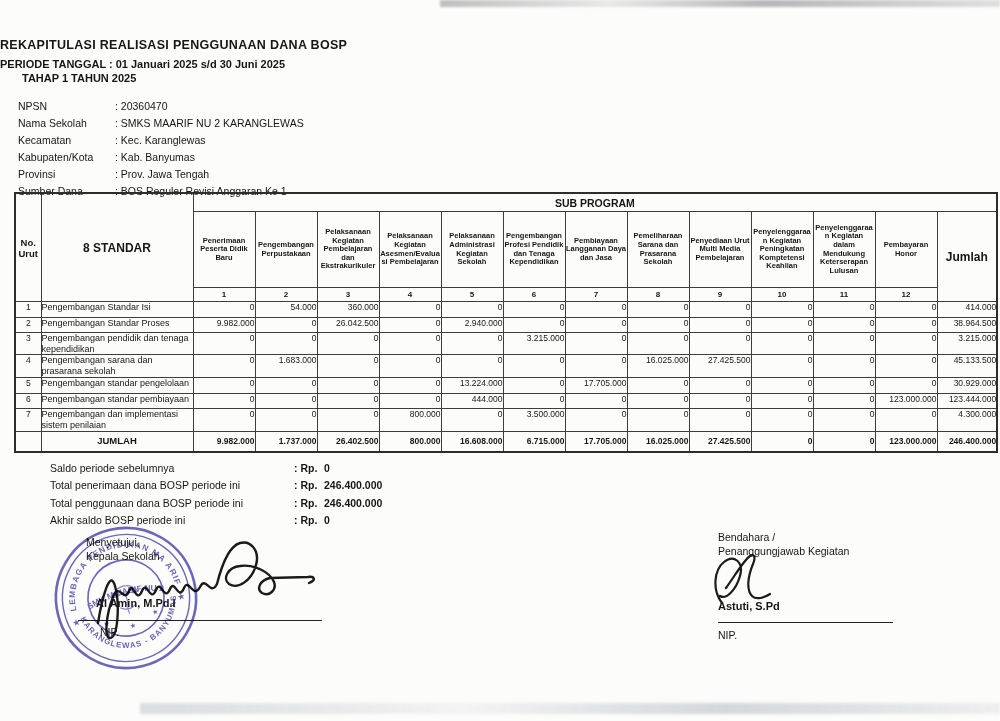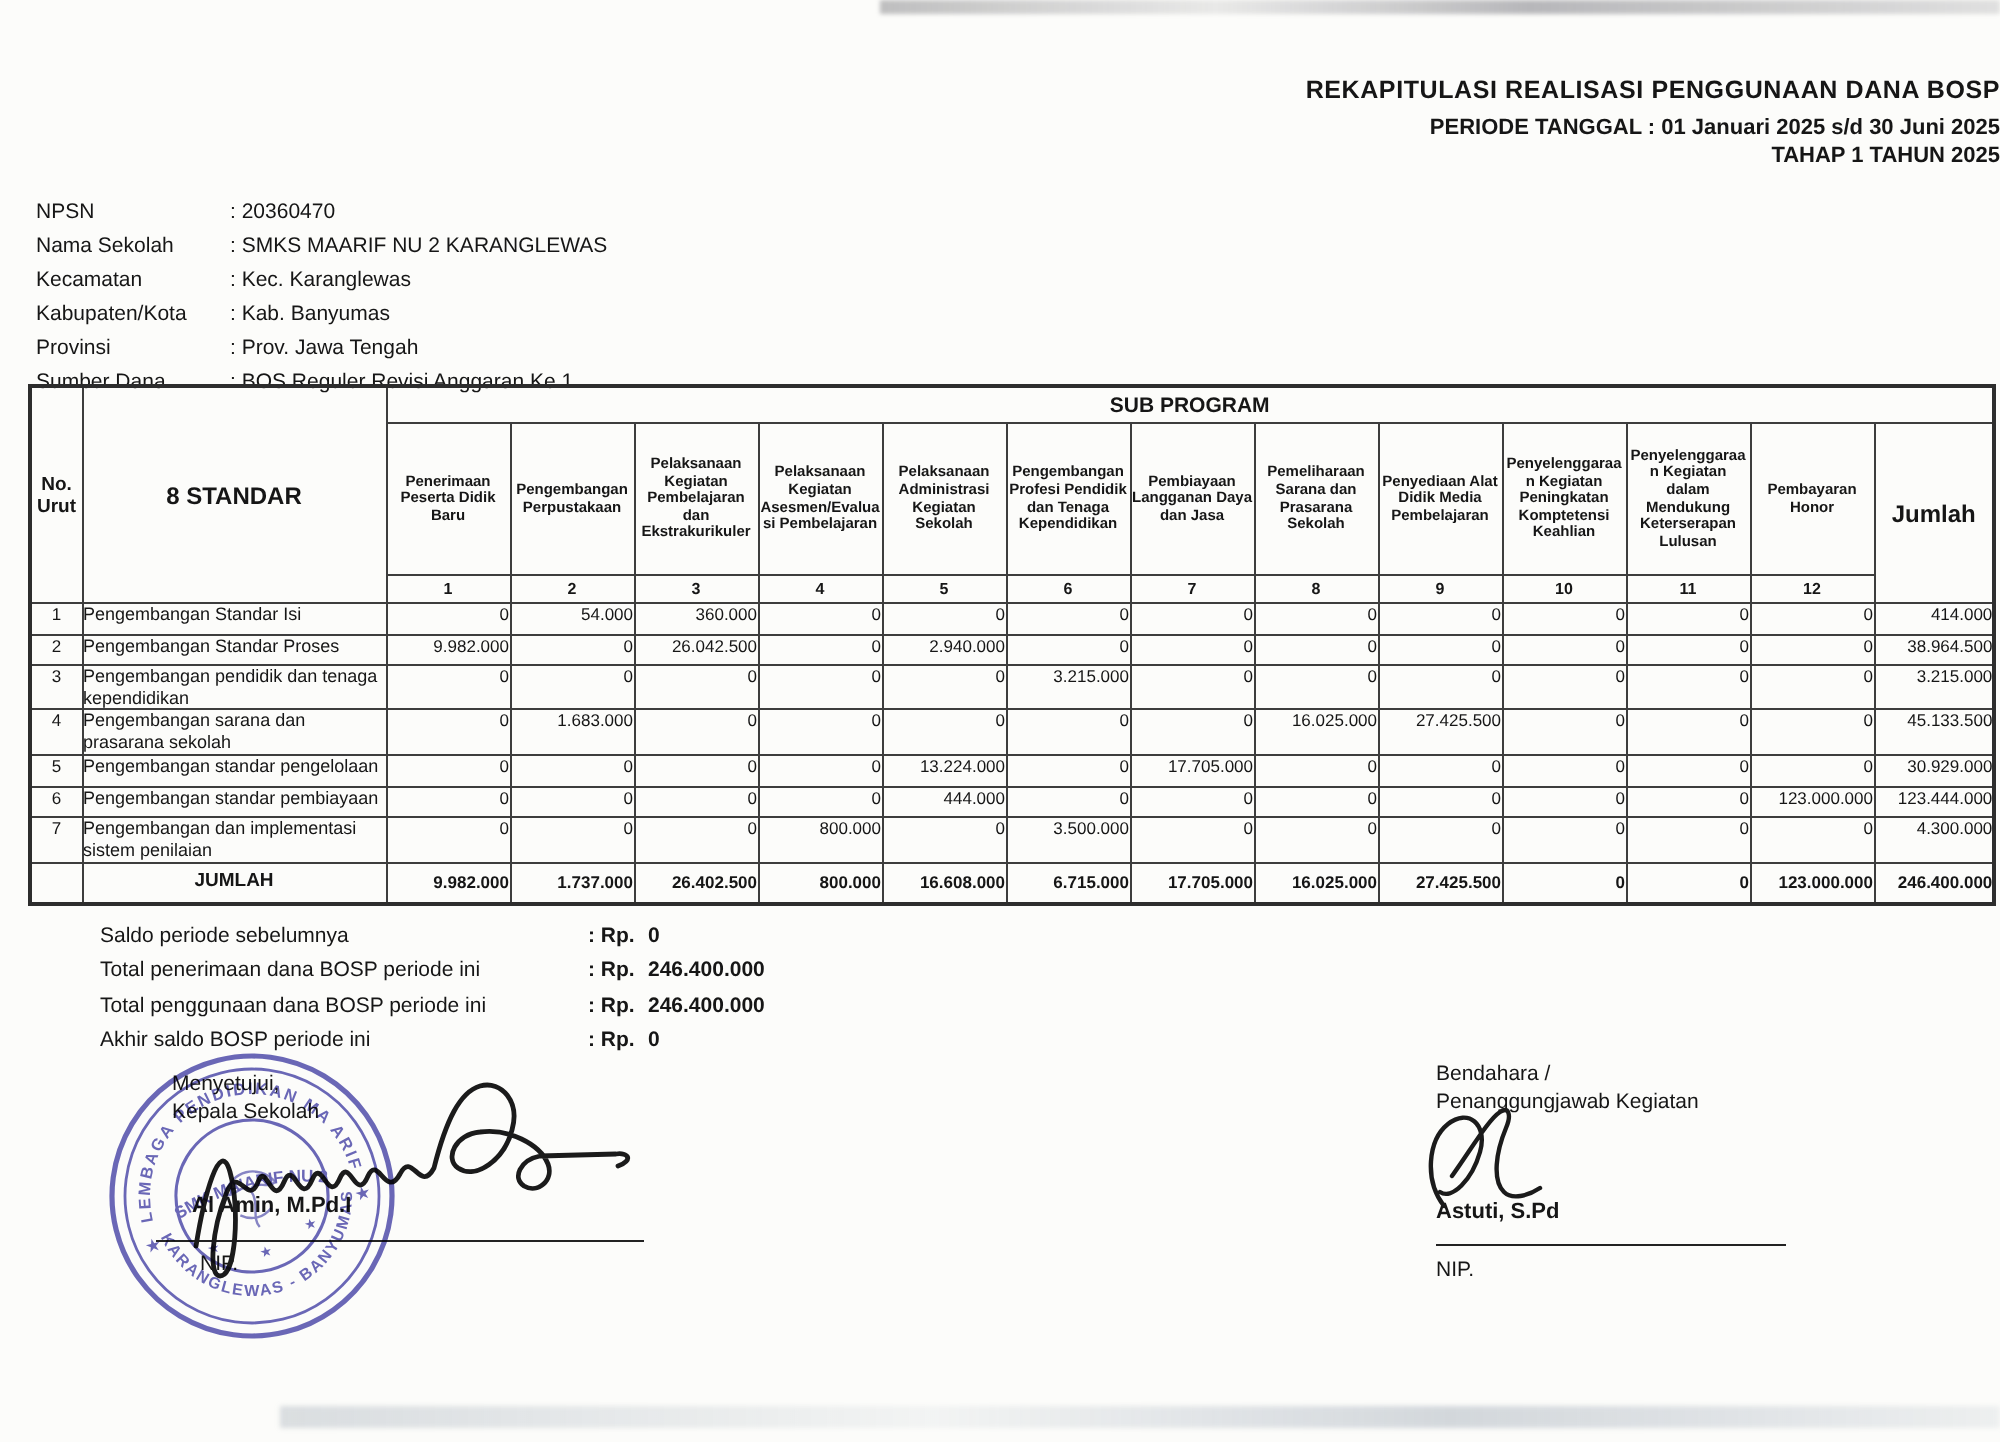--- a/index.html
+++ b/index.html
@@ -8,24 +8,24 @@
 
   
   .smudge-top{position:absolute;left:440px;top:0;width:560px;height:7px;
     background:linear-gradient(90deg,rgba(90,90,95,.38),rgba(120,120,125,.14) 30%,rgba(80,80,90,.4) 58%,rgba(100,100,105,.18));
     filter:blur(1px);}
   .smudge-bottom{position:absolute;left:140px;top:703px;width:860px;height:11px;
     background:linear-gradient(90deg,rgba(120,135,150,.26),rgba(160,175,190,.1) 38%,rgba(115,130,150,.3) 68%,rgba(150,165,180,.14));
     filter:blur(1.4px);}
 
   
-  .title-block{position:absolute;top:38px;left:0;width:1000px;text-align:right;}
+  .title-block{position:absolute;top:38px;left:0;width:1000px;text-align:left;}
   .title-l1{font-size:12.5px;font-weight:bold;letter-spacing:.3px;}
   .title-l2{font-size:11px;font-weight:bold;margin-top:6px;}
-  .title-l3{font-size:11px;font-weight:bold;margin-top:2px;}
+  .title-l3{font-size:11px;font-weight:bold;margin-top:2px;padding-left:22px;}
 
   
   .info-block{position:absolute;left:18px;top:97px;}
   .info-row{display:flex;height:17px;font-size:10.5px;align-items:center;}
   .info-label{width:97px;flex:none;}
 
   
   .table-wrap{position:absolute;left:14px;top:192px;}
   table.rekap{border-collapse:collapse;table-layout:fixed;width:982px;border:2px solid #2d2d2d;}
   table.rekap th,table.rekap td{border:1px solid #3d3d3d;padding:0;overflow:hidden;}
@@ -126,21 +126,21 @@
           </tr>
           <tr>
             <th class="colhead">Penerimaan Peserta Didik Baru</th>
             <th class="colhead">Pengembangan Perpustakaan</th>
             <th class="colhead">Pelaksanaan Kegiatan Pembelajaran dan Ekstrakurikuler</th>
             <th class="colhead">Pelaksanaan Kegiatan Asesmen/Evaluasi Pembelajaran</th>
             <th class="colhead">Pelaksanaan Administrasi Kegiatan Sekolah</th>
             <th class="colhead">Pengembangan Profesi Pendidik dan Tenaga Kependidikan</th>
             <th class="colhead">Pembiayaan Langganan Daya dan Jasa</th>
             <th class="colhead">Pemeliharaan Sarana dan Prasarana Sekolah</th>
-            <th class="colhead">Penyediaan Alat Didik Media Pembelajaran</th>
+            <th class="colhead">Penyediaan Urut Multi Media Pembelajaran</th>
             <th class="colhead">Penyelenggaraan Kegiatan Peningkatan Komptetensi Keahlian</th>
             <th class="colhead">Penyelenggaraan Kegiatan dalam Mendukung Keterserapan Lulusan</th>
             <th class="colhead">Pembayaran Honor</th>
             <th class="jumlah-head" rowspan="2">Jumlah</th>
           </tr>
           <tr>
             <th class="colnum">1</th>
             <th class="colnum">2</th>
             <th class="colnum">3</th>
             <th class="colnum">4</th>

